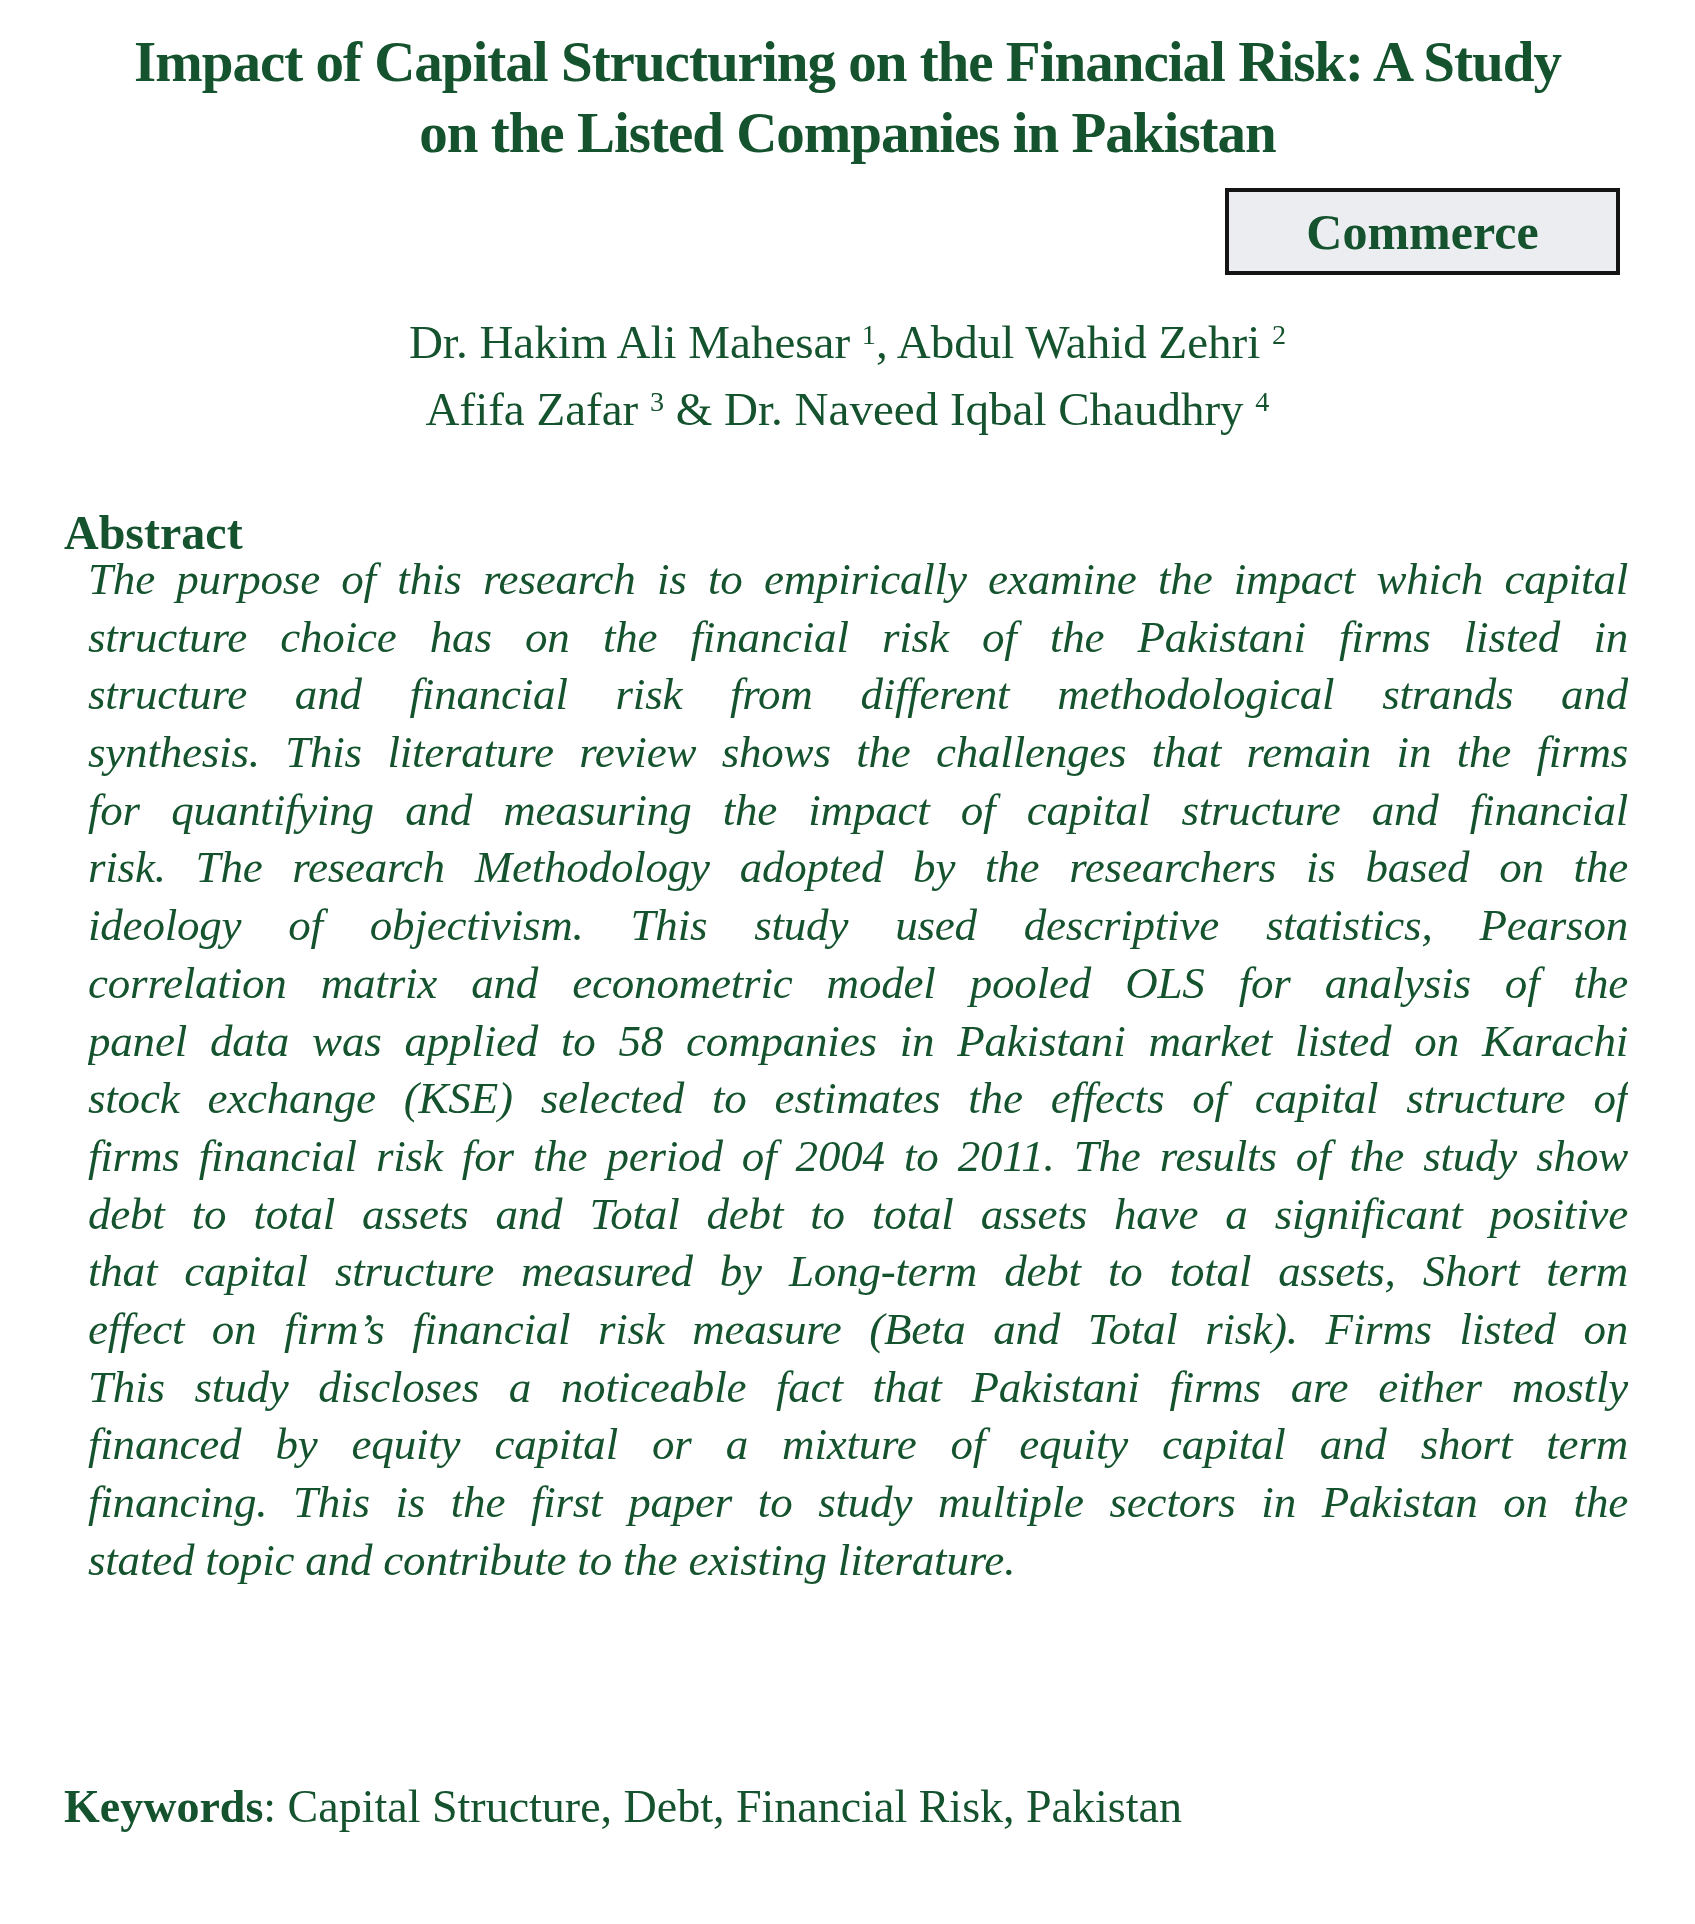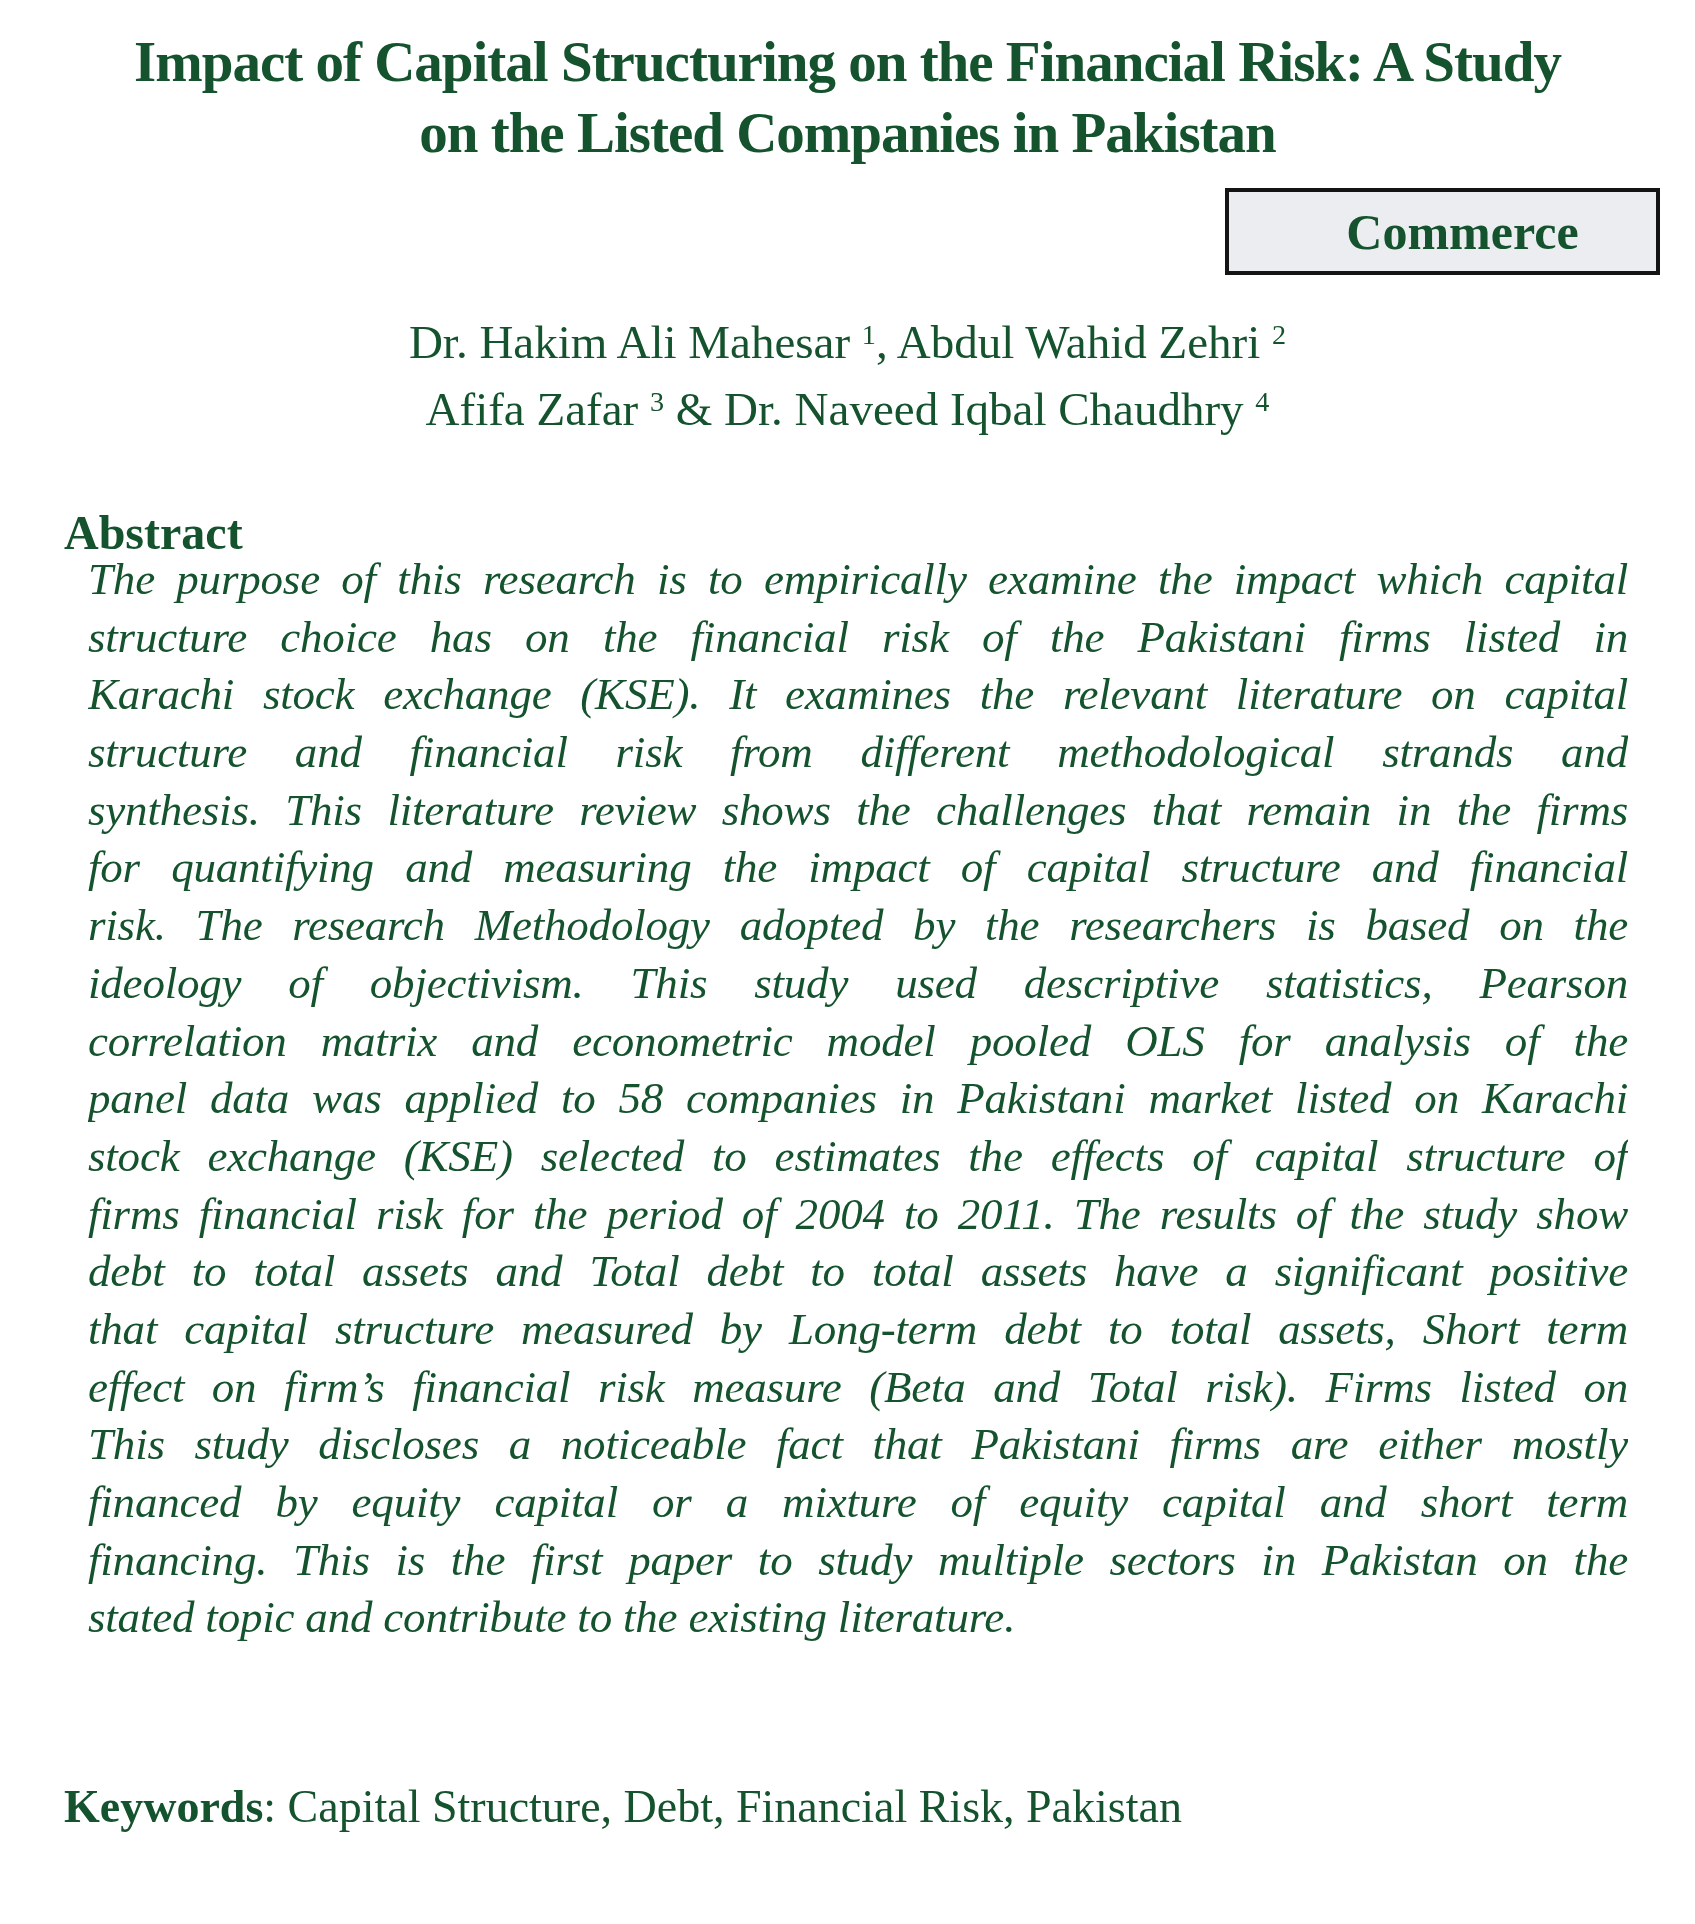--- a/index.html
+++ b/index.html
@@ -29,21 +29,20 @@
     top: 188px;
     width: 387px;
     height: 79px;
     background: #ecedf0;
     border: 4px solid #141414;
     display: flex;
     align-items: center;
     justify-content: center;
     font-weight: bold;
     font-size: 50px;
-    padding-left: 40px;
   }
   .authors {
     position: absolute;
     top: 312px;
     left: 0;
     width: 100%;
     text-align: center;
     font-weight: normal;
     font-size: 47px;
     line-height: 61px;
@@ -109,21 +108,20 @@
   <div class="authors">
       <div class="author-line">Dr. Hakim Ali Mahesar <sup>1</sup>, Abdul Wahid Zehri <sup>2</sup></div>
       <div class="author-line">Afifa Zafar <sup>3</sup> &amp; Dr. Naveed Iqbal Chaudhry <sup>4</sup></div>
     </div>
 
   <div class="abstract-heading">Abstract</div>
 
   <div class="abstract-body">
       <div class="abs-line">The purpose of this research is to empirically examine the impact which capital</div>
       <div class="abs-line">structure choice has on the financial risk of the Pakistani firms listed in</div>
-      <div class="abs-line">Karachi stock exchange (KSE). It examines the relevant literature on capital</div>
       <div class="abs-line">structure and financial risk from different methodological strands and</div>
       <div class="abs-line">synthesis. This literature review shows the challenges that remain in the firms</div>
       <div class="abs-line">for quantifying and measuring the impact of capital structure and financial</div>
       <div class="abs-line">risk. The research Methodology adopted by the researchers is based on the</div>
       <div class="abs-line">ideology of objectivism. This study used descriptive statistics, Pearson</div>
       <div class="abs-line">correlation matrix and econometric model pooled OLS for analysis of the</div>
       <div class="abs-line">panel data was applied to 58 companies in Pakistani market listed on Karachi</div>
       <div class="abs-line">stock exchange (KSE) selected to estimates the effects of capital structure of</div>
       <div class="abs-line">firms financial risk for the period of 2004 to 2011. The results of the study show</div>
       <div class="abs-line">debt to total assets and Total debt to total assets have a significant positive</div>

